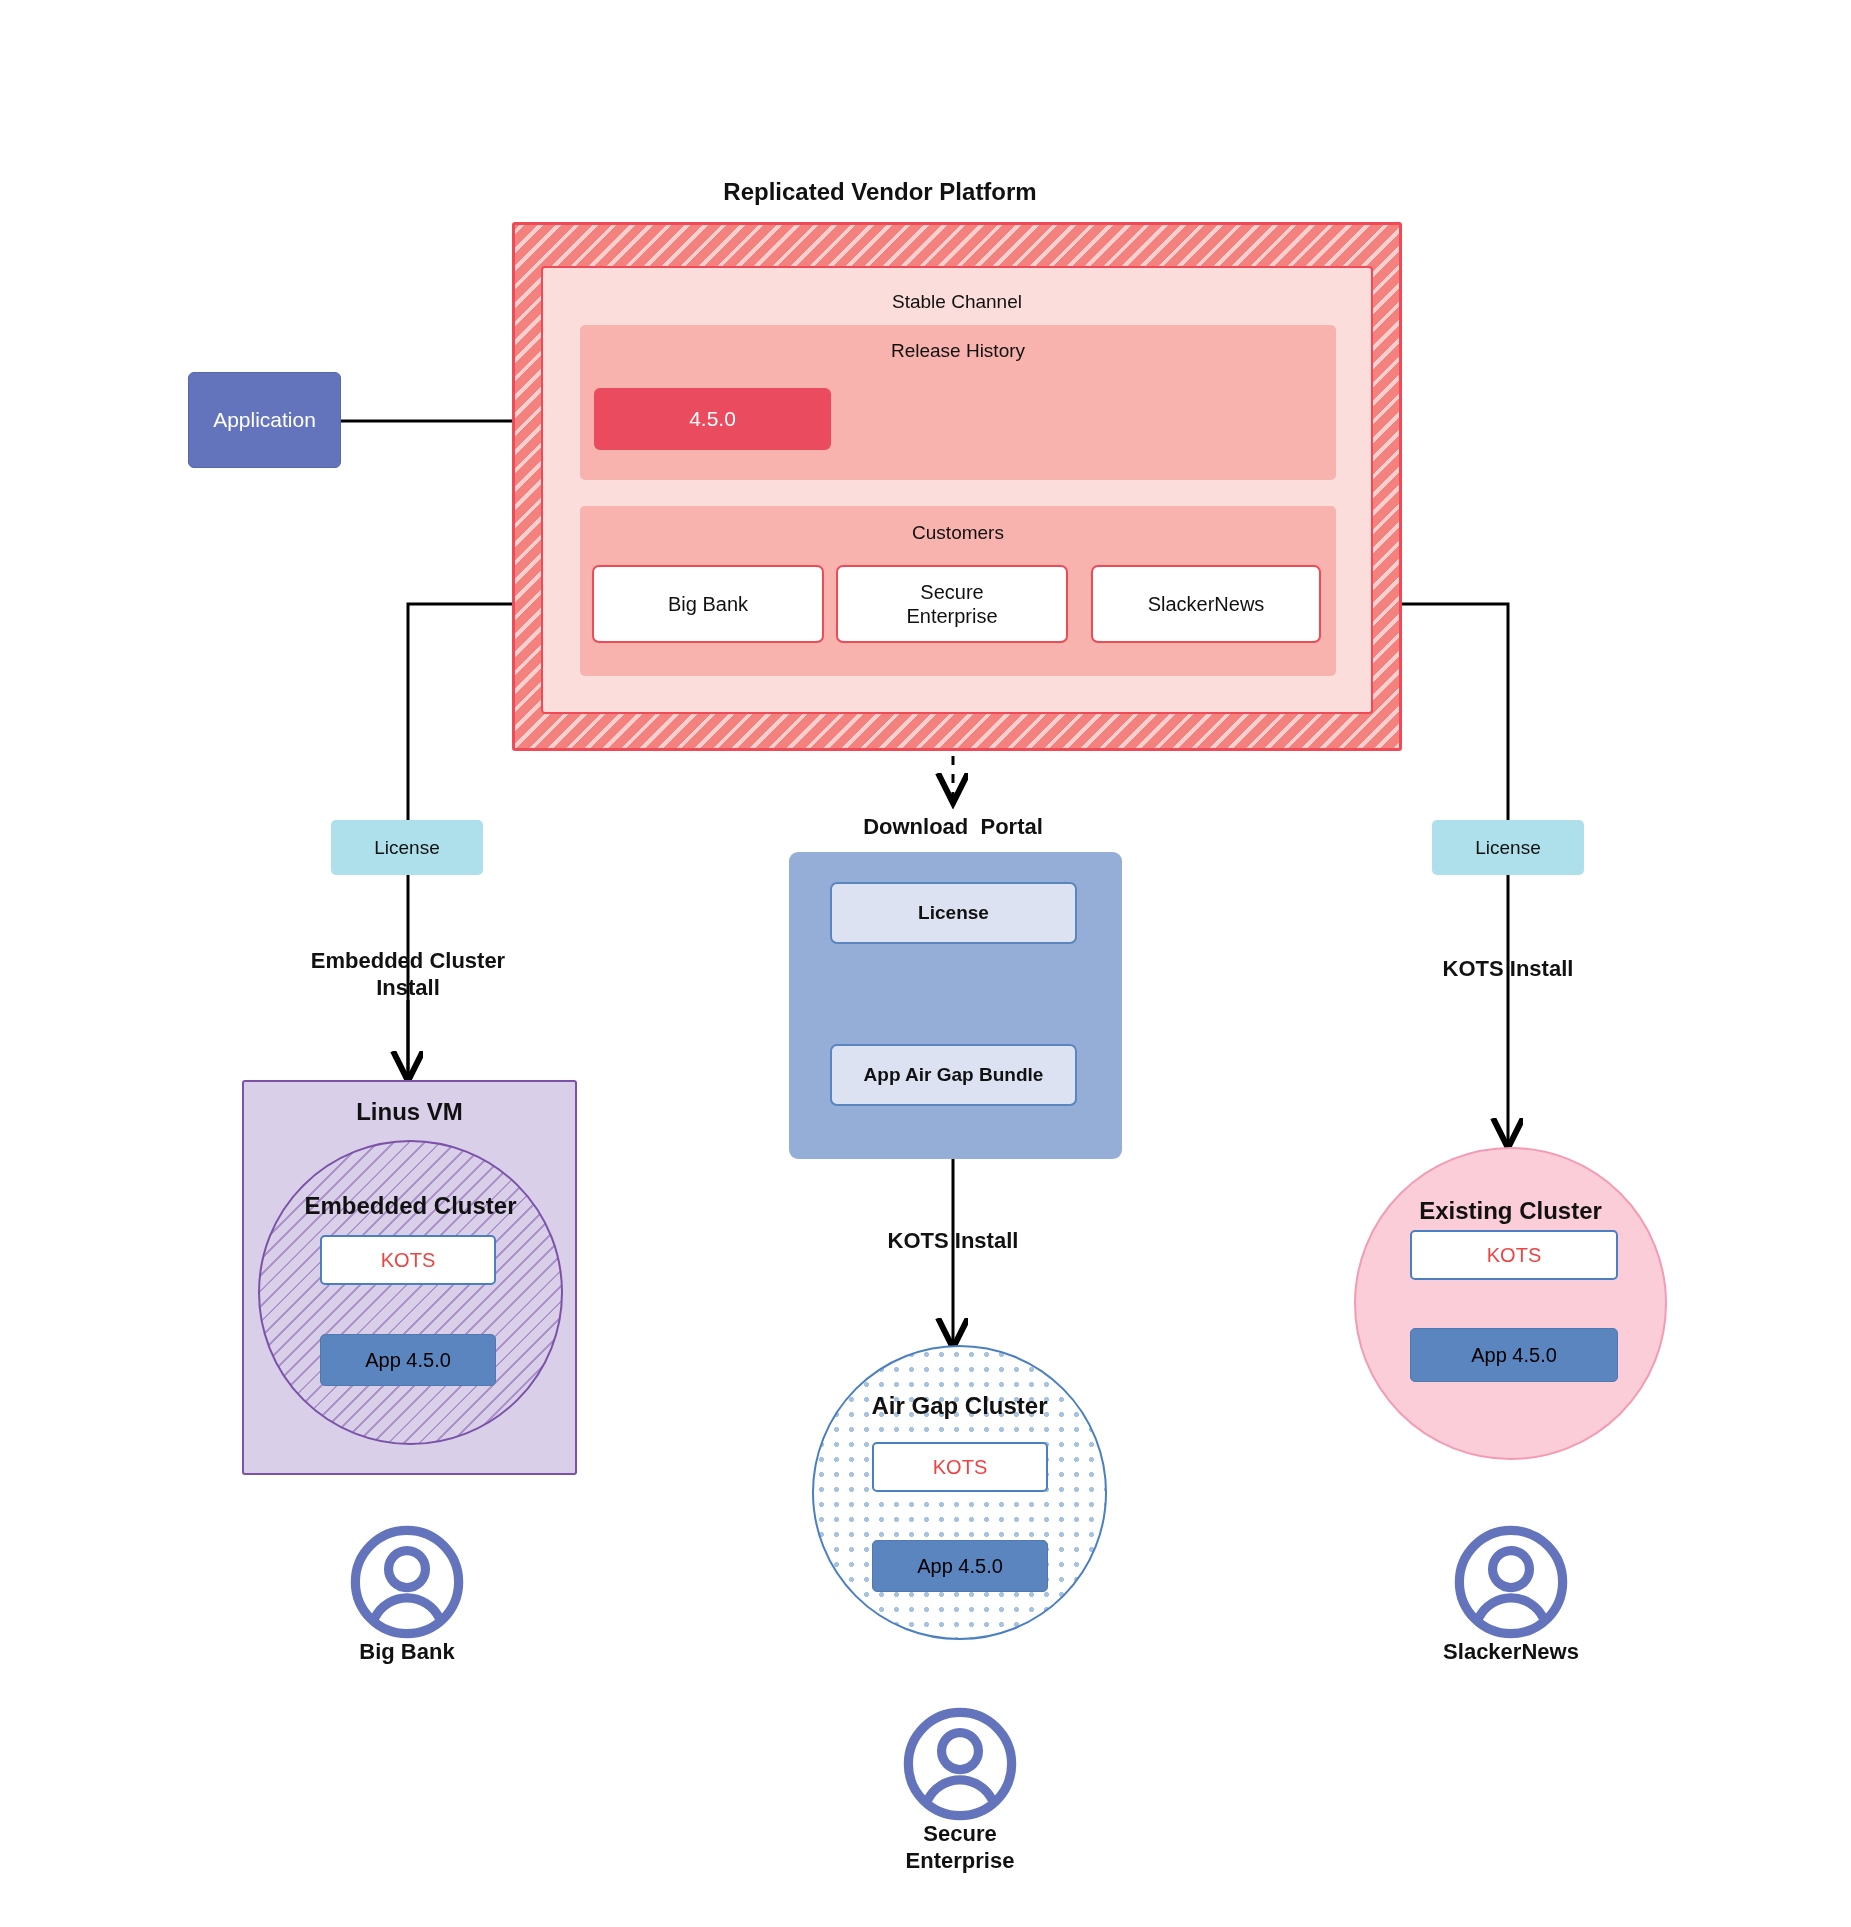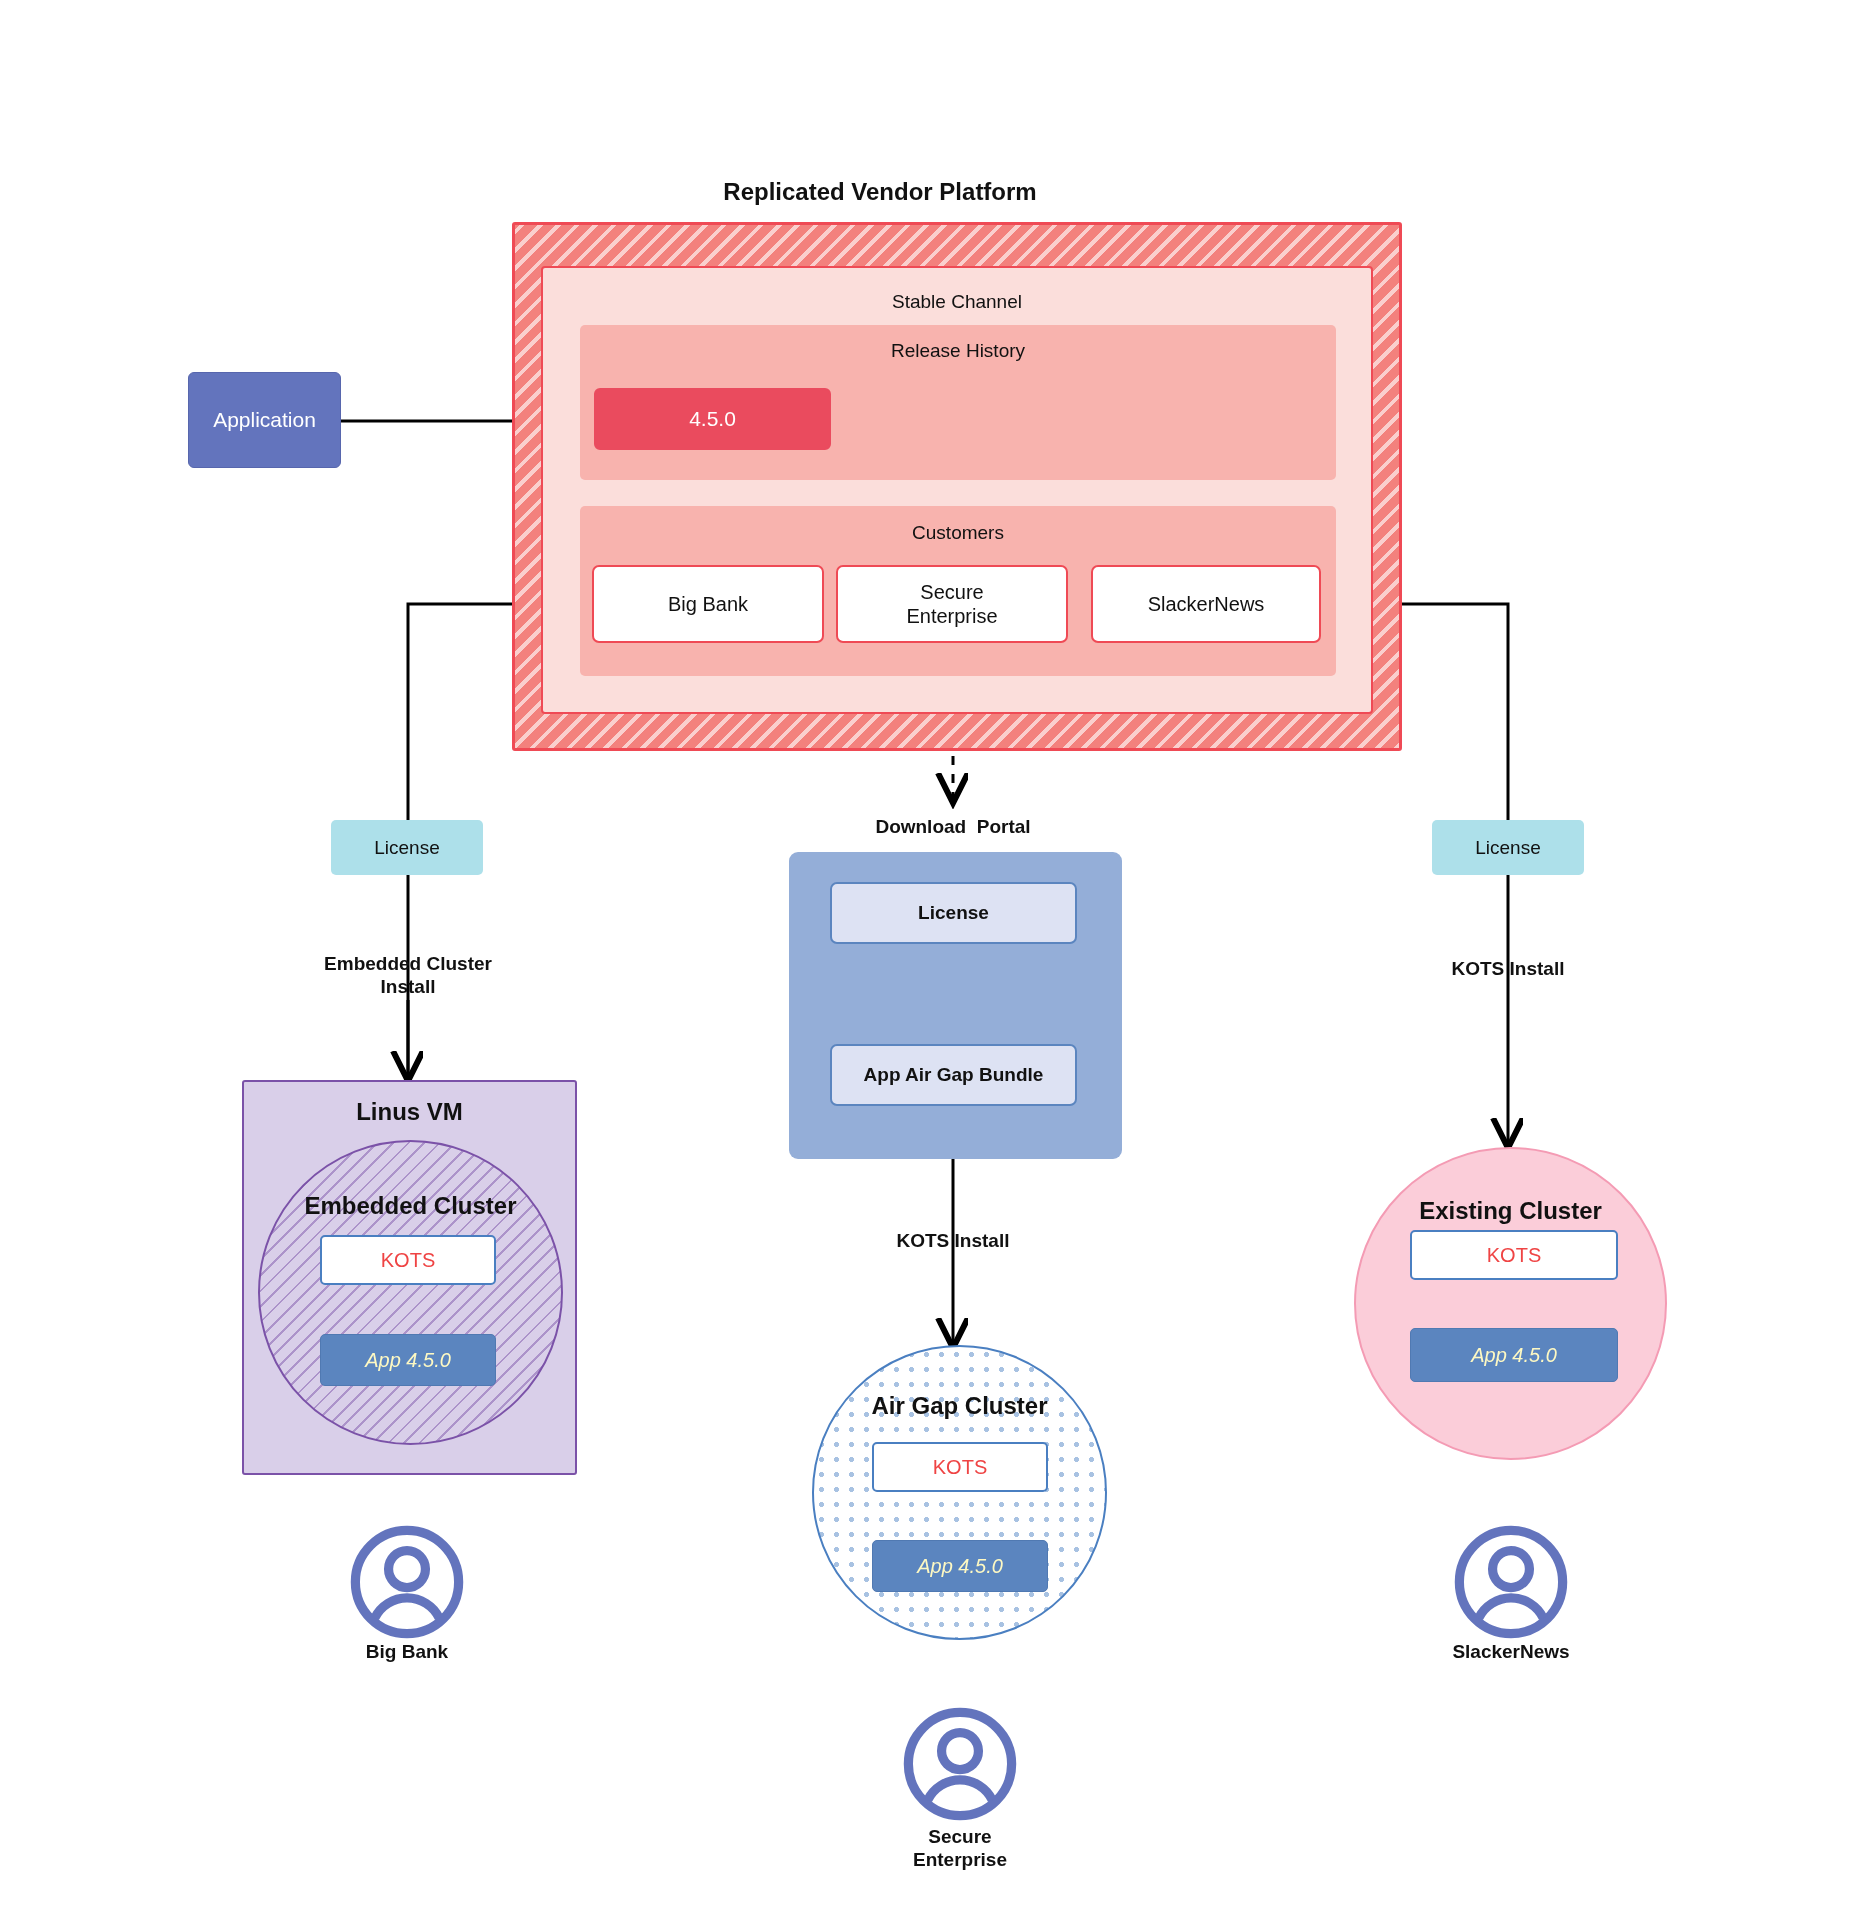--- a/index.html
+++ b/index.html
@@ -23,21 +23,21 @@
 
   
   .ctr-text {
     display: flex;
     align-items: center;
     justify-content: center;
     text-align: center;
     line-height: 1.22;
   }
   .lbl-plain {
-    font-size: 19px;
+    font-size: 22px;
     font-weight: 700;
     color: #111111;
     white-space: pre;
   }
   .lbl-title {
     font-size: 24px;
     font-weight: 700;
     color: #111111;
   }
   .lbl-sm {
@@ -172,22 +172,21 @@
     box-sizing: border-box;
     font-size: 20px;
     color: #ef4444;
   }
   .appver-box {
     background: #5b85bf;
     border: 1px solid #5079b2;
     border-radius: 5px;
     box-sizing: border-box;
     font-size: 20px;
-    color: #fef9c3;
-    font-style: italic;
+    color: #000000;
   }
   svg.overlay { position: absolute; left: 0; top: 0; pointer-events: none; }
 
   .avatar-wrap { width: 118px; height: 118px; }
 </style>
 </head>
 <body>
 
 <div id="stage">
 

